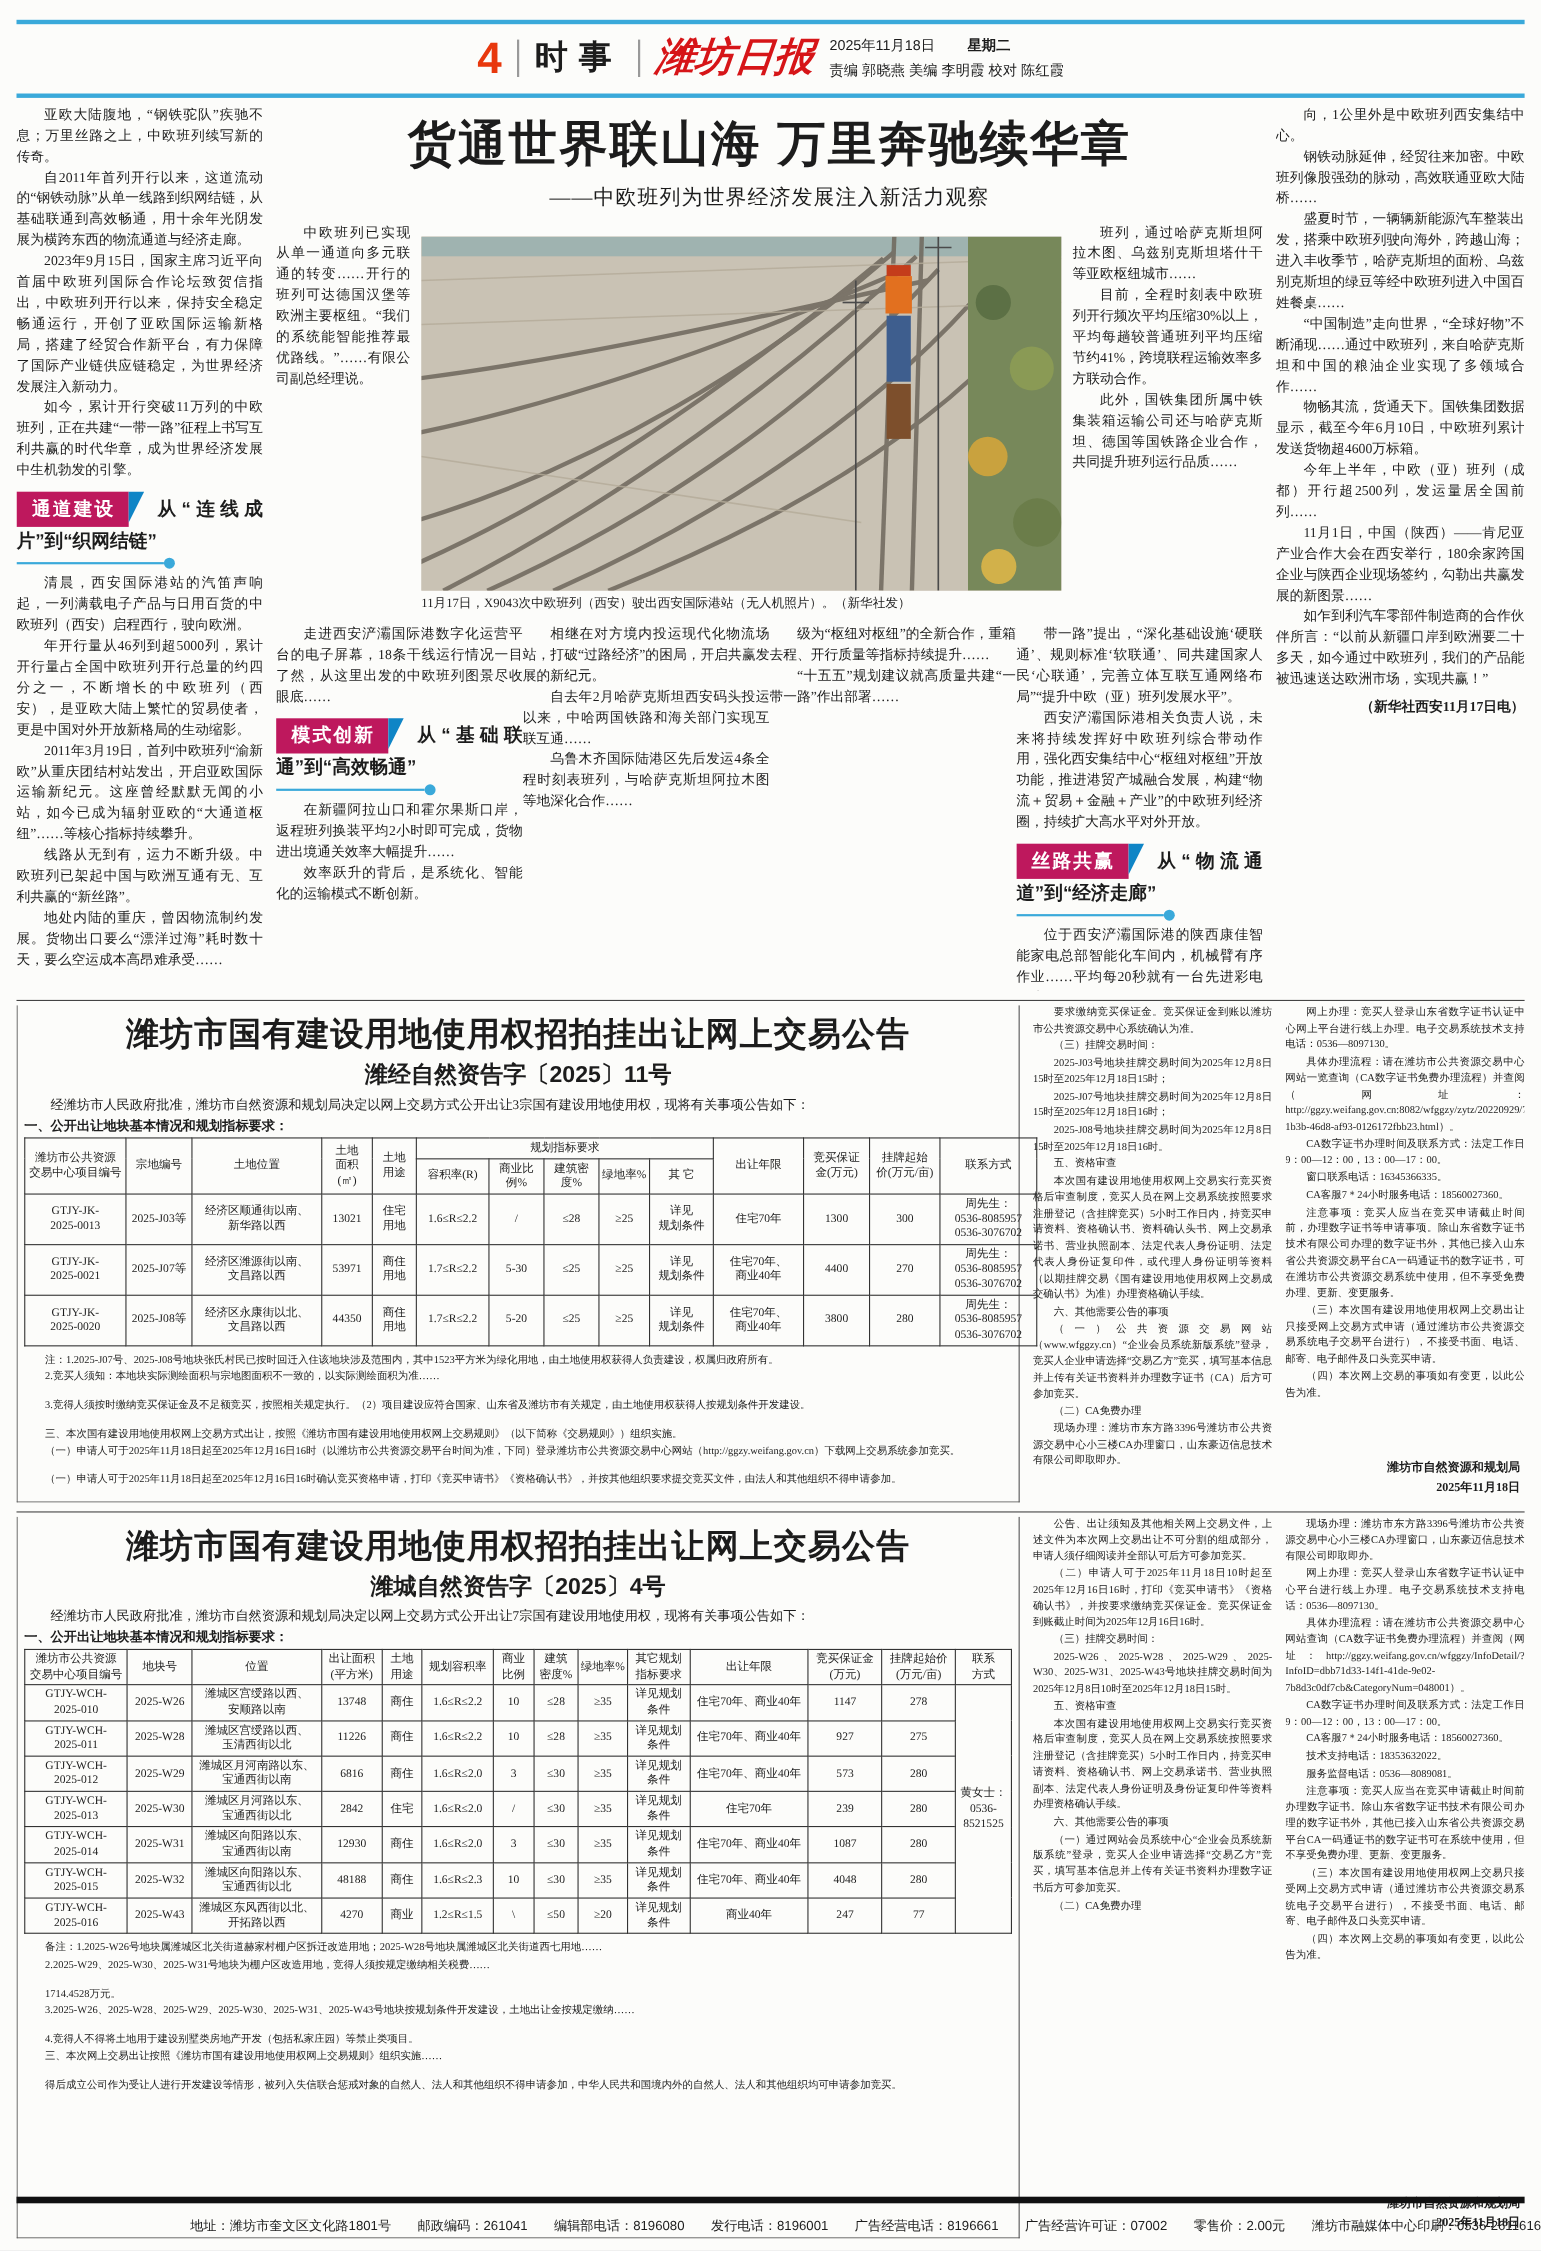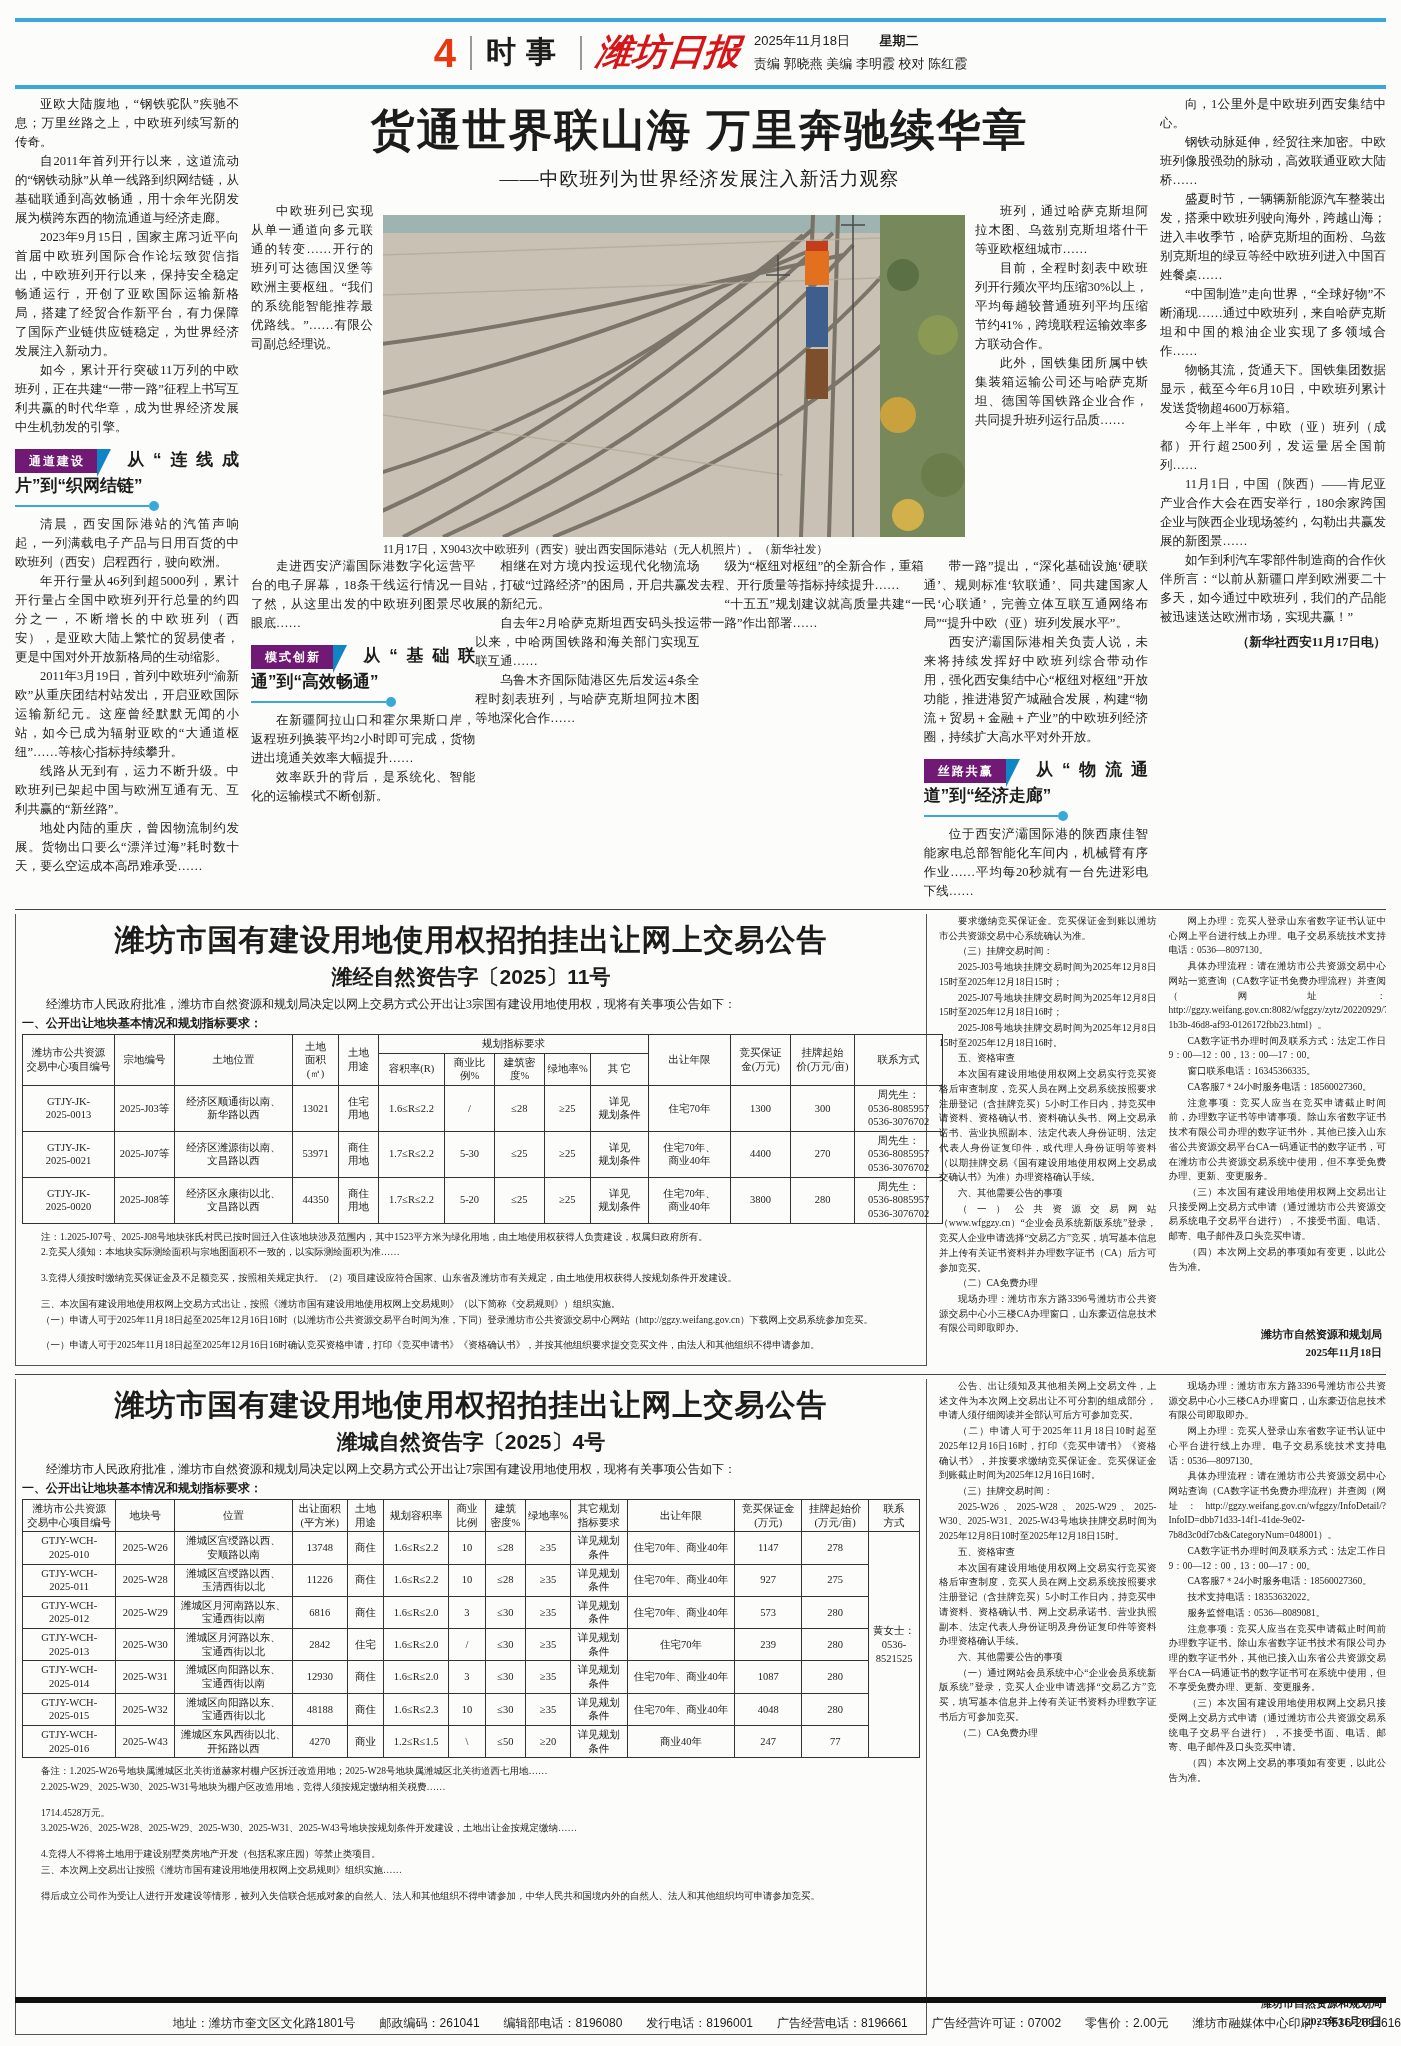--- a/index.html
+++ b/index.html
@@ -22,27 +22,27 @@
   .c6{width:226px;flex:none;}
   .center{flex:1;display:flex;flex-direction:column;overflow:hidden;}
   .headline{font-size:44px;font-weight:bold;text-align:center;letter-spacing:2px;margin:6px 0 2px 0;font-family:"Liberation Sans",sans-serif;}
   .subtitle{font-size:19px;text-align:center;margin:4px 0 10px 0;letter-spacing:1px;}
   .row1{display:flex;gap:10px;flex:none;}
   .sliver{width:122px;flex:none;}
   .photo-block{width:582px;flex:none;margin-top:13px;}
   .photo-frame{width:582px;height:322px;overflow:hidden;background:#cdc6ba;}
   .caption{font-size:11.5px;margin-top:4px;line-height:1.4;}
   .c5top{flex:1;}
-  .row2{display:flex;flex:1;overflow:hidden;}
+  .row2{display:flex;margin-top:10px;flex:1;overflow:hidden;}
   .row2 .acol{flex:1;}
   p.para{margin:0;text-indent:2em;}
   .ending{text-align:right;font-weight:bold;margin-top:6px;}
   
   .subhead{margin:10px 0 8px 0;font-family:"Liberation Sans",sans-serif;}
-  .subbox{display:inline-block;background:#701a75;color:#fff;font-weight:bold;font-size:12px;
+  .subbox{display:inline-block;background:#be185d;color:#fff;font-weight:bold;font-size:17px;
           padding:3px 12px 3px 14px;position:relative;letter-spacing:2px;}
   .subbox:after{content:"";position:absolute;right:-14px;top:0;border-top:28px solid #0f85c6;border-right:14px solid transparent;}
   .subrest{font-size:17px;font-weight:bold;margin-left:18px;}
   .subline{height:2px;background:#3aa9da;width:60%;margin-top:6px;position:relative;}
   .subline .dot{position:absolute;right:-10px;top:-4px;width:10px;height:10px;border-radius:50%;background:#3aa9da;}
   
   .notice{display:flex;gap:12px;border-top:1px solid #444;padding-top:4px;margin-top:8px;overflow:hidden;}
   .notice-main{width:912px;flex:none;border:1px solid #555;border-top:none;padding:4px 6px;box-sizing:border-box;}
   .n-title{font-size:30px;font-weight:bold;text-align:center;margin:2px 0;font-family:"Liberation Sans",sans-serif;letter-spacing:1px;}
   .n-doc{font-size:21px;font-weight:bold;text-align:center;margin:2px 0 4px 0;font-family:"Liberation Sans",sans-serif;}

